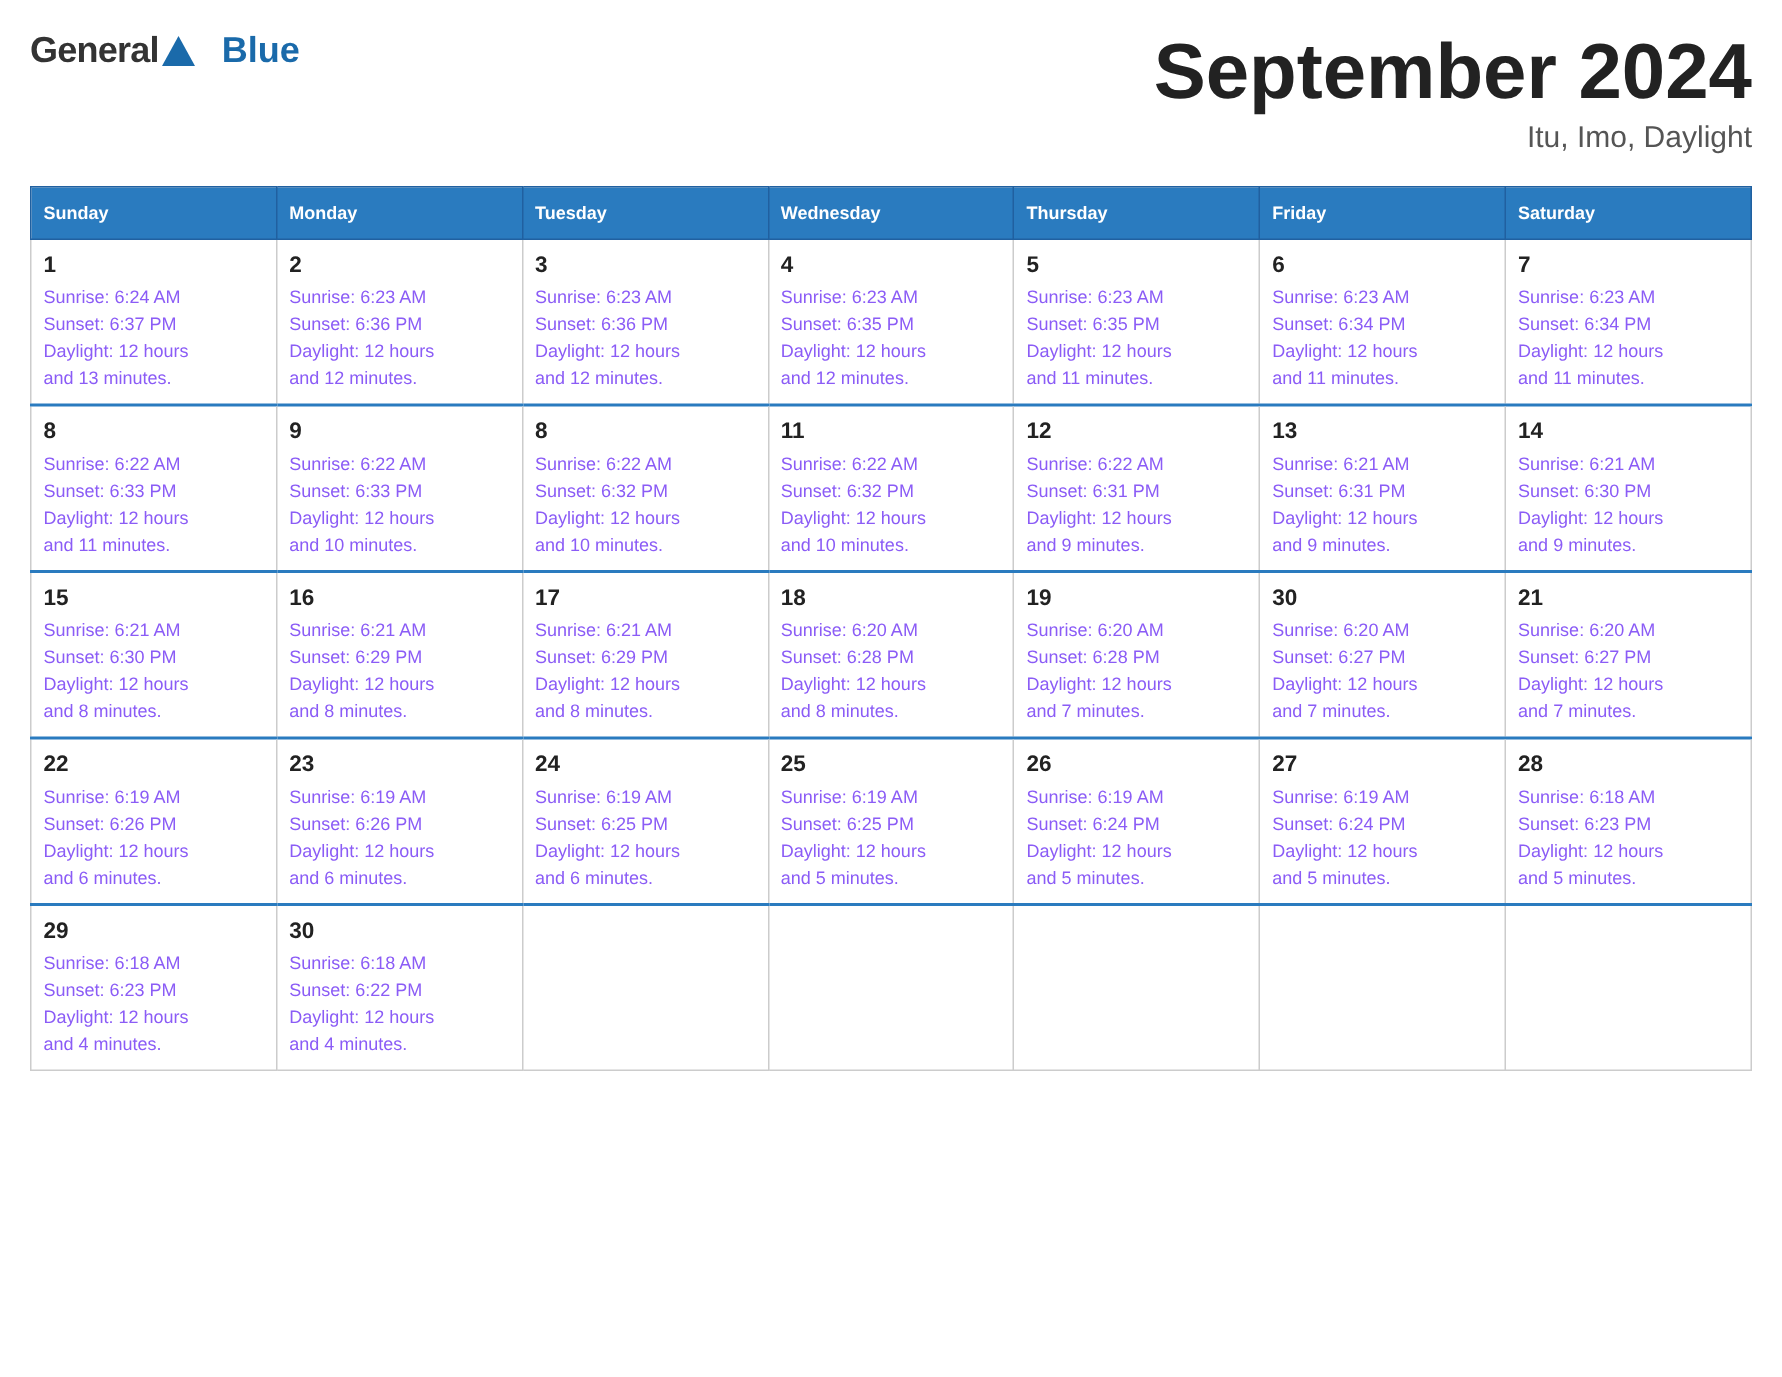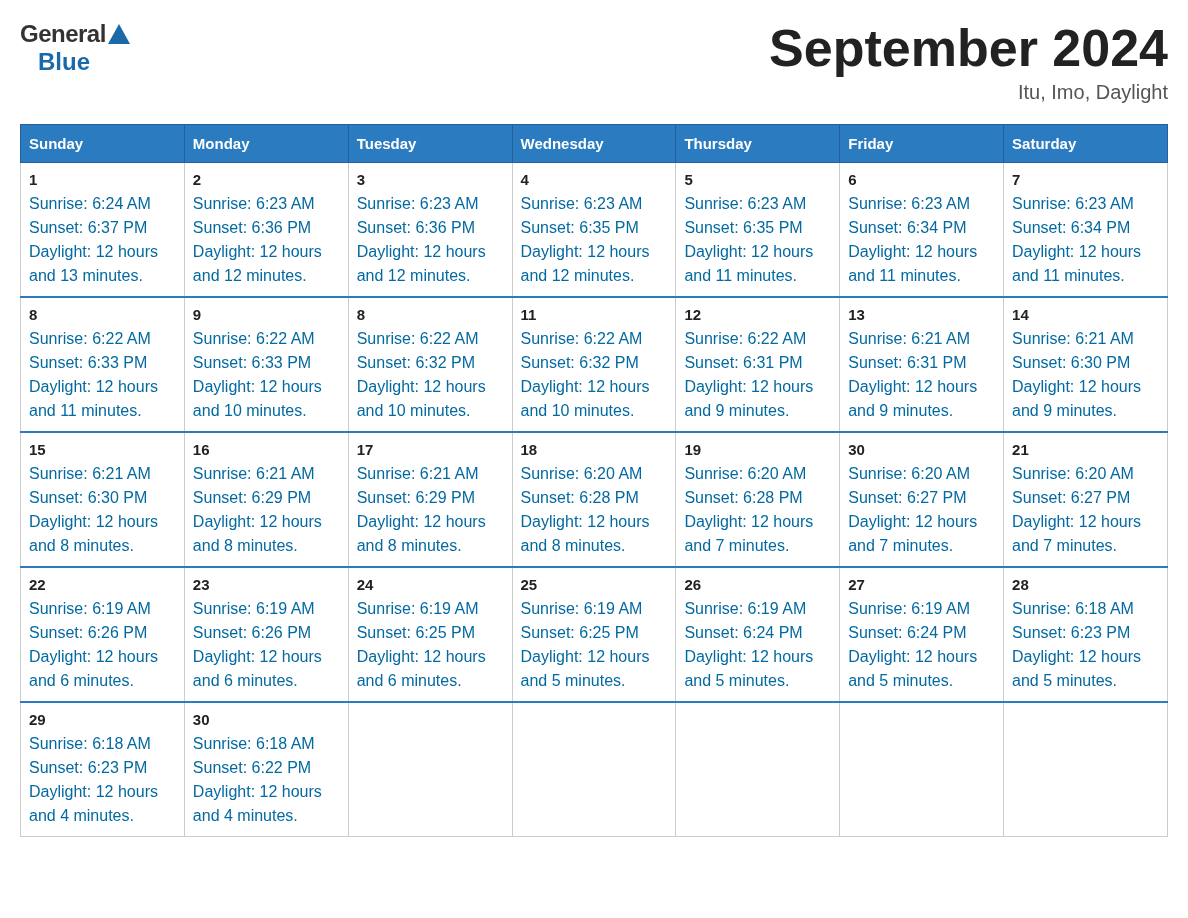--- a/index.html
+++ b/index.html
@@ -32,21 +32,21 @@
       margin-top: 4px;
     }
     .calendar {
       width: 100%;
       border-collapse: collapse;
       border: 1px solid #bbb;
     }
     .calendar thead tr th {
       background-color: #2a7bbf;
       color: #fff;
-      font-size: 15px;
+      font-size: 12px;
       font-weight: bold;
       padding: 10px 8px;
       text-align: left;
       border: 1px solid #2060a0;
     }
     .calendar tbody tr td {
       vertical-align: top;
       padding: 8px;
       border: 1px solid #ccc;
       width: 14.28%;
@@ -55,30 +55,29 @@
       background: #fff;
       min-height: 90px;
     }
     .calendar tbody tr td .day-num {
       font-size: 15px;
       font-weight: bold;
       display: block;
       margin-bottom: 4px;
     }
     .calendar tbody tr td .day-info {
-      font-size: 16px;
+      font-size: 12px;
       line-height: 1.5;
-      color: #0369a1;
+      color: #8b5cf6;
     }
     .calendar tbody tr:not(:last-child) td {
       border-bottom: 2px solid #2a7bbf;
     }
     .logo-wrapper {
       display: flex;
-      flex-direction: column;
       align-items: flex-start;
     }
     .logo-row {
       display: flex;
       align-items: center;
     }
   </style>
 </head>
 <body>
 

